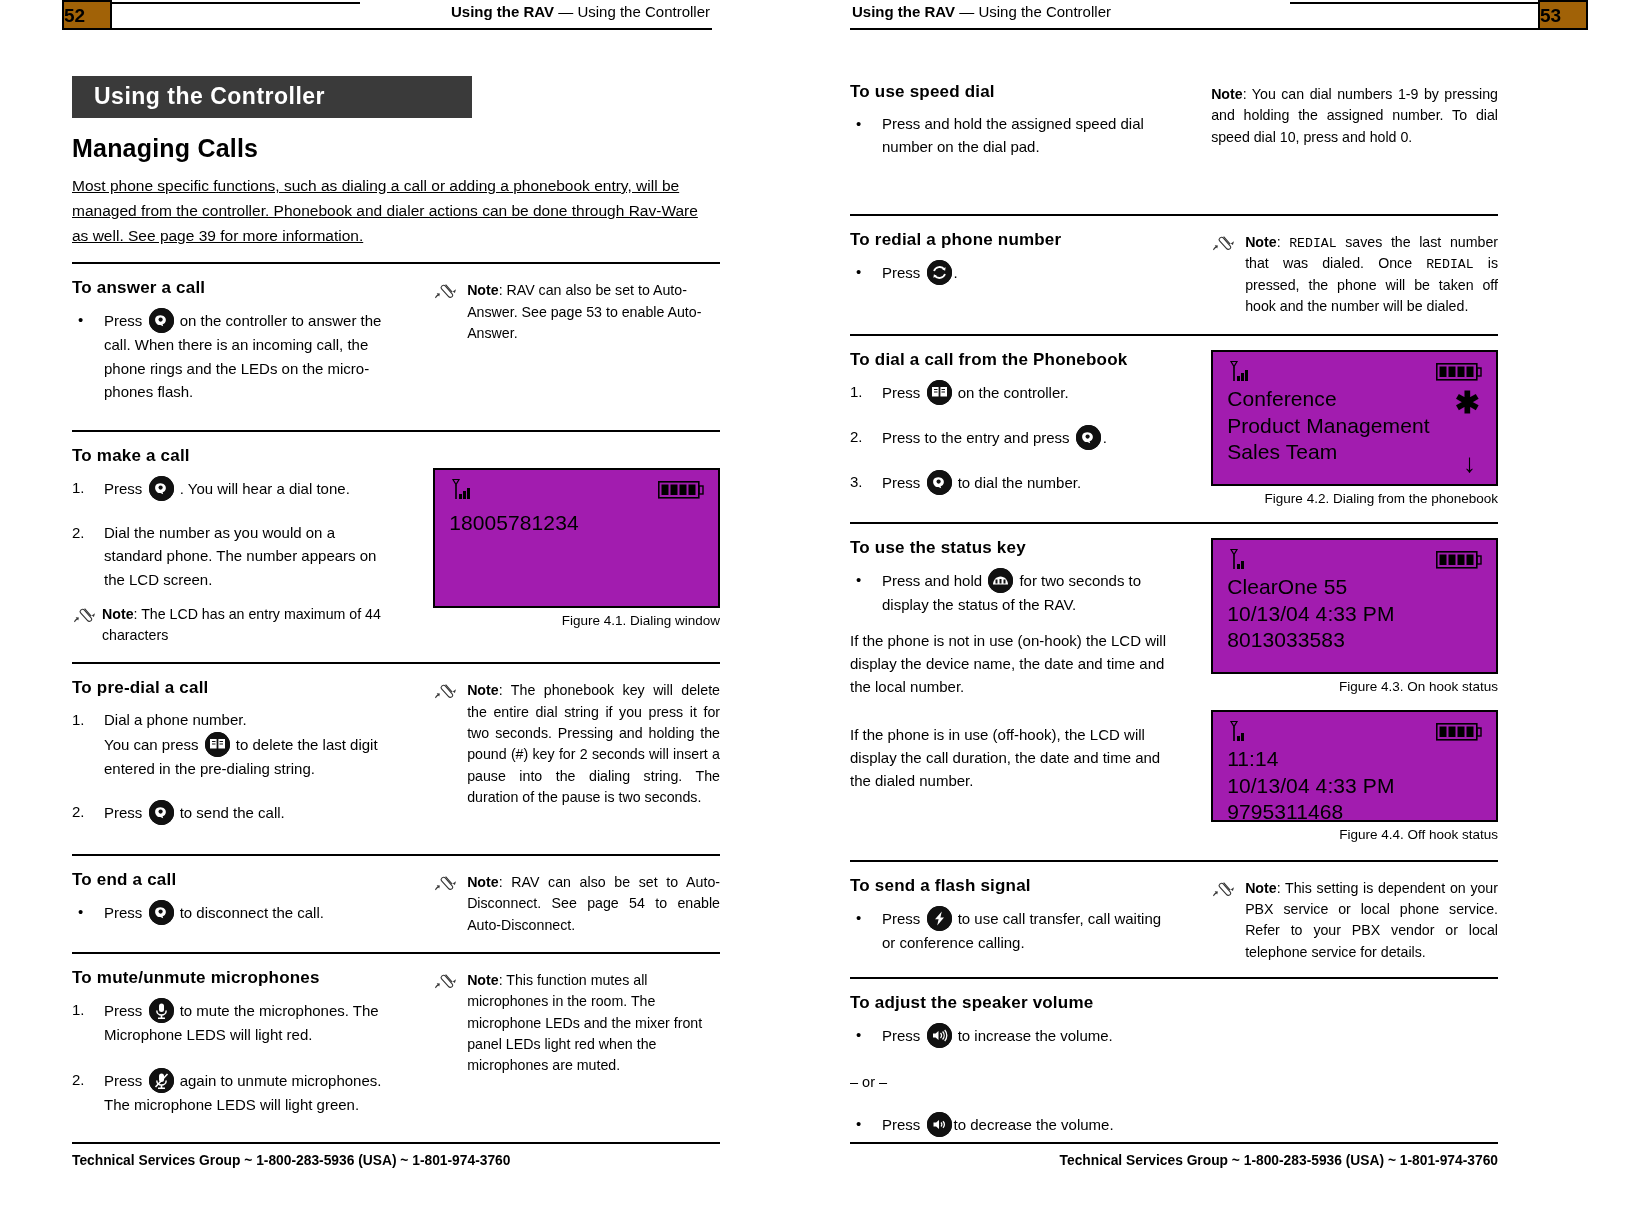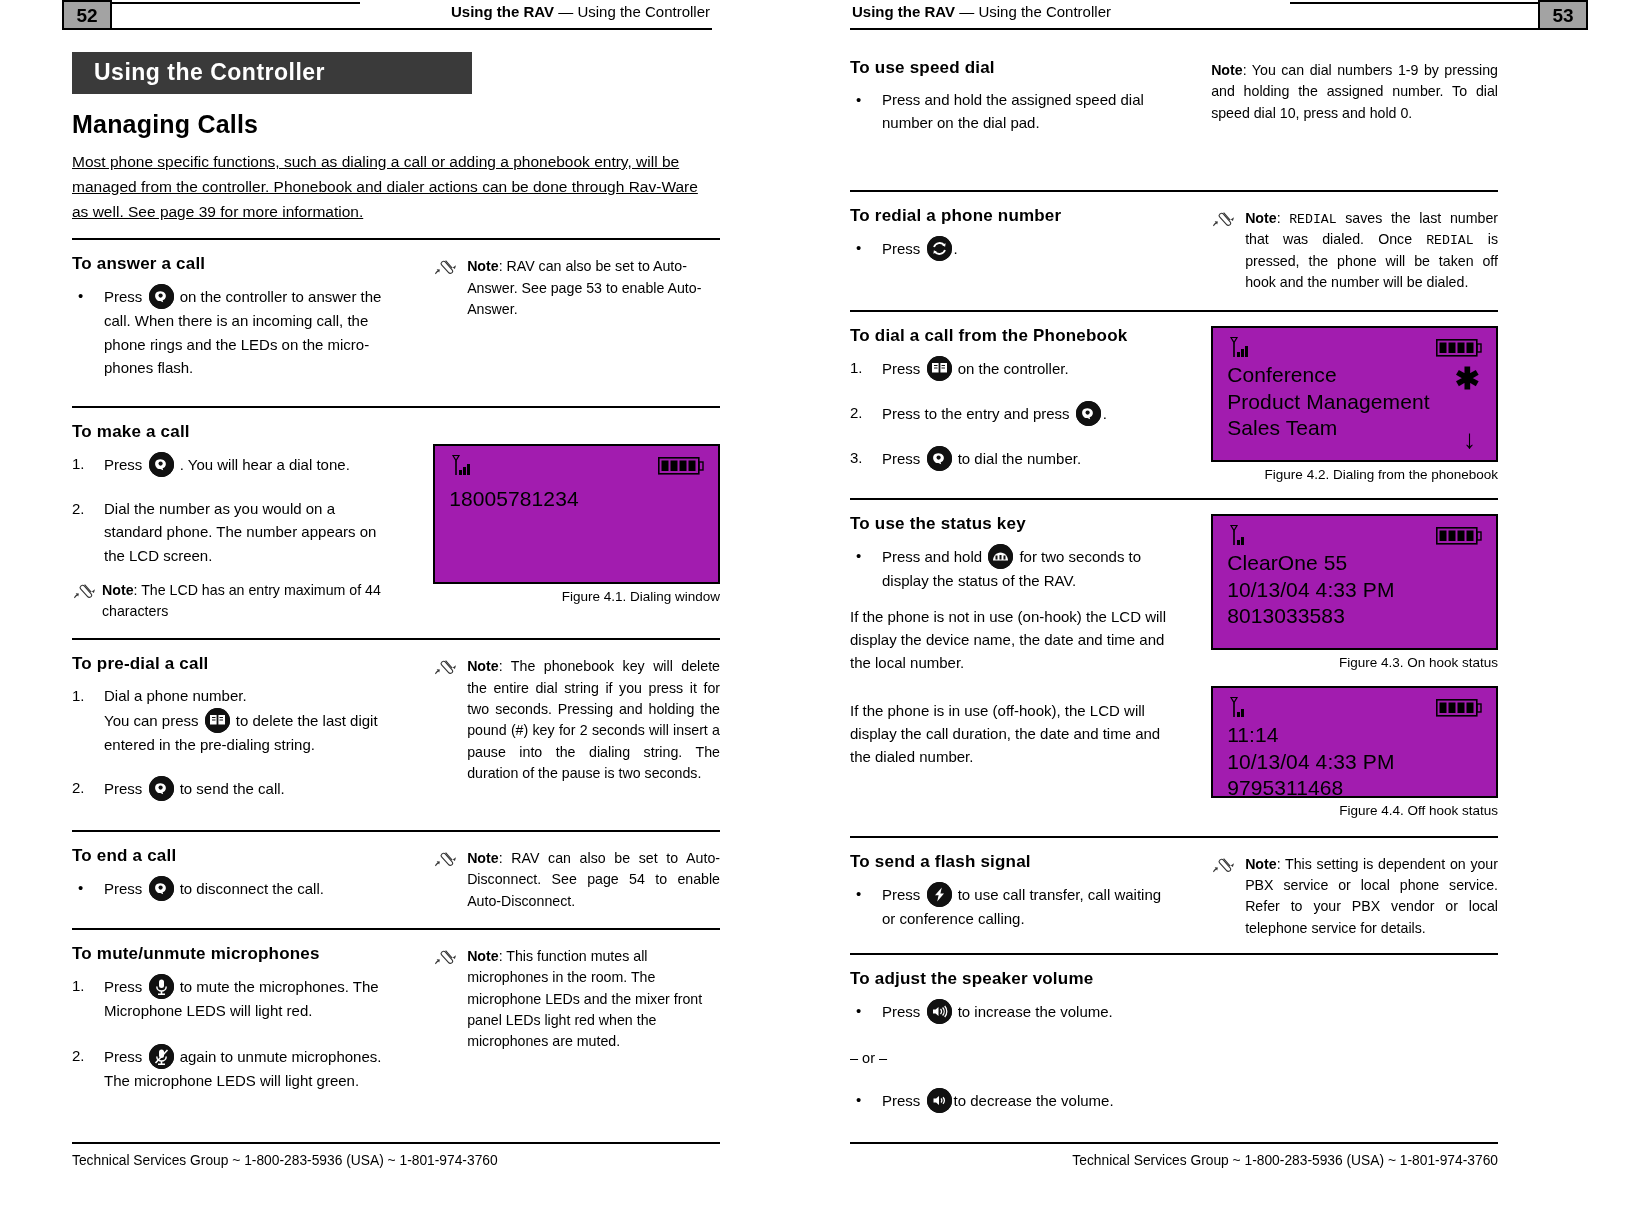--- a/index.html
+++ b/index.html
@@ -13,42 +13,42 @@
   .spread { position: relative; width: 1650px; height: 1216px; }
   .page { position: absolute; top: 0; height: 1216px; }
   .page-left  { left: 0;   width: 820px; }
   .page-right { left: 830px; width: 820px; }
 
   
   .head { position: relative; height: 34px; }
   .head .rule { position: absolute; left: 0; right: 0; top: 28px; height: 2px; background: #000; }
   .head .pagenum {
     position: absolute; top: 0; width: 50px; height: 30px;
-    background: #a3a3a3; border: 2px solid #000;
-    font-weight: bold; font-size: 19px; line-height: 27px; text-align: center;
+    background: #a16207; border: 2px solid #000;
+    font-weight: bold; font-size: 19px; line-height: 27px; text-align: left;
     font-family: "Liberation Sans", sans-serif;
   }
   .head .runtitle {
     position: absolute; top: 3px; font-size: 15px; white-space: nowrap;
   }
   .head .runtitle b { font-weight: bold; }
   .head .runtitle span.lite { font-weight: normal; }
 
   .page-left  .head .pagenum { left: 62px; }
   .page-left  .head .runtitle { right: 110px; }
   .page-left  .head .rule { left: 112px; right: 108px; top: 28px; }
   .page-left  .head .toprule { position:absolute; left: 112px; right: 460px; top: 2px; height: 2px; background:#000; }
 
   .page-right .head .pagenum { right: 62px; }
   .page-right .head .runtitle { left: 22px; }
   .page-right .head .rule { left: 20px; right: 112px; top: 28px; }
   .page-right .head .toprule { position:absolute; right: 112px; left: 460px; top: 2px; height: 2px; background:#000; }
 
   
-  .body { position: absolute; top: 36px; bottom: 90px; }
+  .body { position: absolute; top: 60px; bottom: 90px; }
   .page-left  .body { left: 72px; width: 648px; }
   .page-right .body { left: 20px; width: 648px; }
 
   .banner {
     background: #3a3a3a; color: #fff;
     font-weight: bold; font-size: 23px; letter-spacing: 0.5px;
     padding: 7px 0 8px 22px; width: 400px; margin-top: 16px;
   }
   h1.chapter { font-size: 25px; font-weight: bold; margin: 16px 0 10px 0; letter-spacing: .2px; }
   p.intro { font-size: 15.5px; line-height: 1.62; width: 640px; text-decoration: underline; }
@@ -95,21 +95,21 @@
   .lcd .bat { position: absolute; right: 2px; top: 3px; }
   .lcd .line {
     font-family: "Liberation Sans", sans-serif; font-size: 21px; line-height: 1.28;
     letter-spacing: .1px;
   }
   .lcd .starmark { position: absolute; right: 16px; top: 36px; font-size: 30px; line-height: 1; font-weight: bold; }
   .lcd .arrowmark { position: absolute; right: 20px; bottom: 8px; font-size: 26px; line-height: 1; }
   .figcap { font-size: 13.5px; font-weight: normal; text-align: right; margin-top: 5px; }
 
   
-  .foot { position: absolute; bottom: 30px; height: 44px; }
+  .foot { position: absolute; bottom: 30px; height: 44px; font-weight: bold; }
   .page-left  .foot { left: 72px; width: 648px; }
   .page-right .foot { left: 20px; width: 648px; }
   .foot .rule { border-top: 2px solid #000; }
   .foot .ftext { font-size: 13.8px; margin-top: 9px; }
   .page-right .foot .ftext { text-align: right; }
 
   .orsep { font-size: 14.5px; margin: 14px 0 14px 0; }
 </style>
 </head>
 <body>

